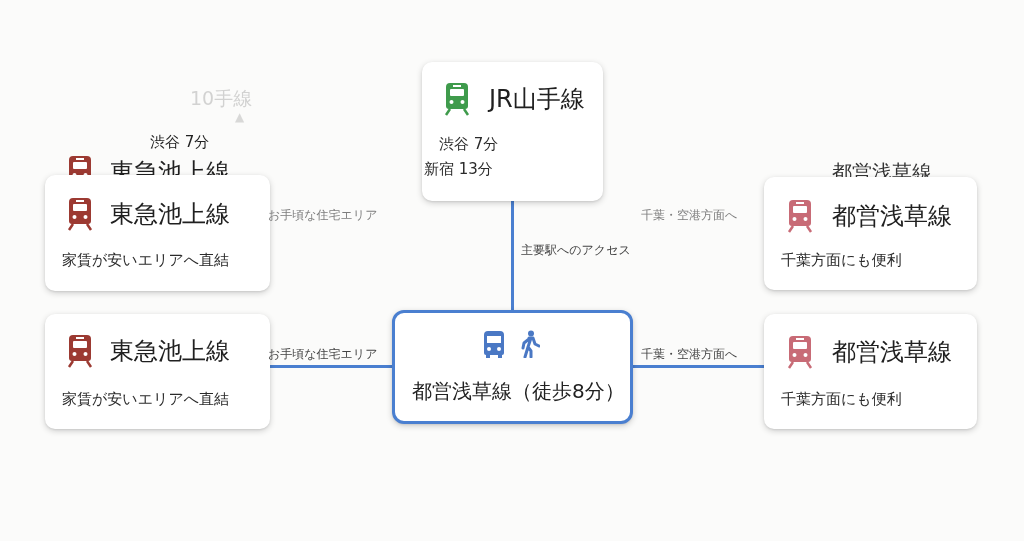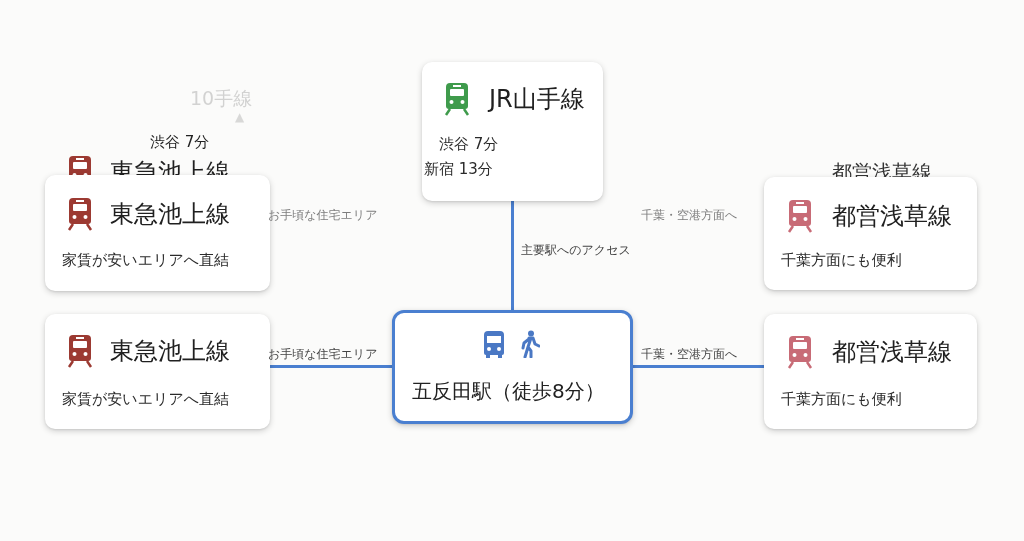--- a/index.html
+++ b/index.html
@@ -153,13 +153,13 @@
         <rect x="16" y="25" width="4" height="3" fill="#4a78c4"></rect>
       </svg>
   </span>
   <span class="icon">
     <svg width="20" height="28" viewBox="0 0 20 28">
         <circle cx="11" cy="3.5" r="3" fill="#4a78c4"></circle>
         <path d="M9 8 L13 8 L15 14 L19 16 M11 8 L8 17 L11 21 L11 27 M8 17 L5 27 M9 9 L4 13 L3 18" stroke="#4a78c4" stroke-width="3" fill="none" stroke-linecap="round" stroke-linejoin="round"></path>
       </svg>
   </span>
 </div>
-<div class="abs" style="left:412px; top:378px; font-size:20px; color:#222; white-space:nowrap;">五反田駅（徒歩8分）</div>
+<div class="abs" style="left:412px; top:378px; font-size:20px; color:#222; white-space:nowrap;">都営浅草線（徒歩8分）</div>
 
 </body></html>

